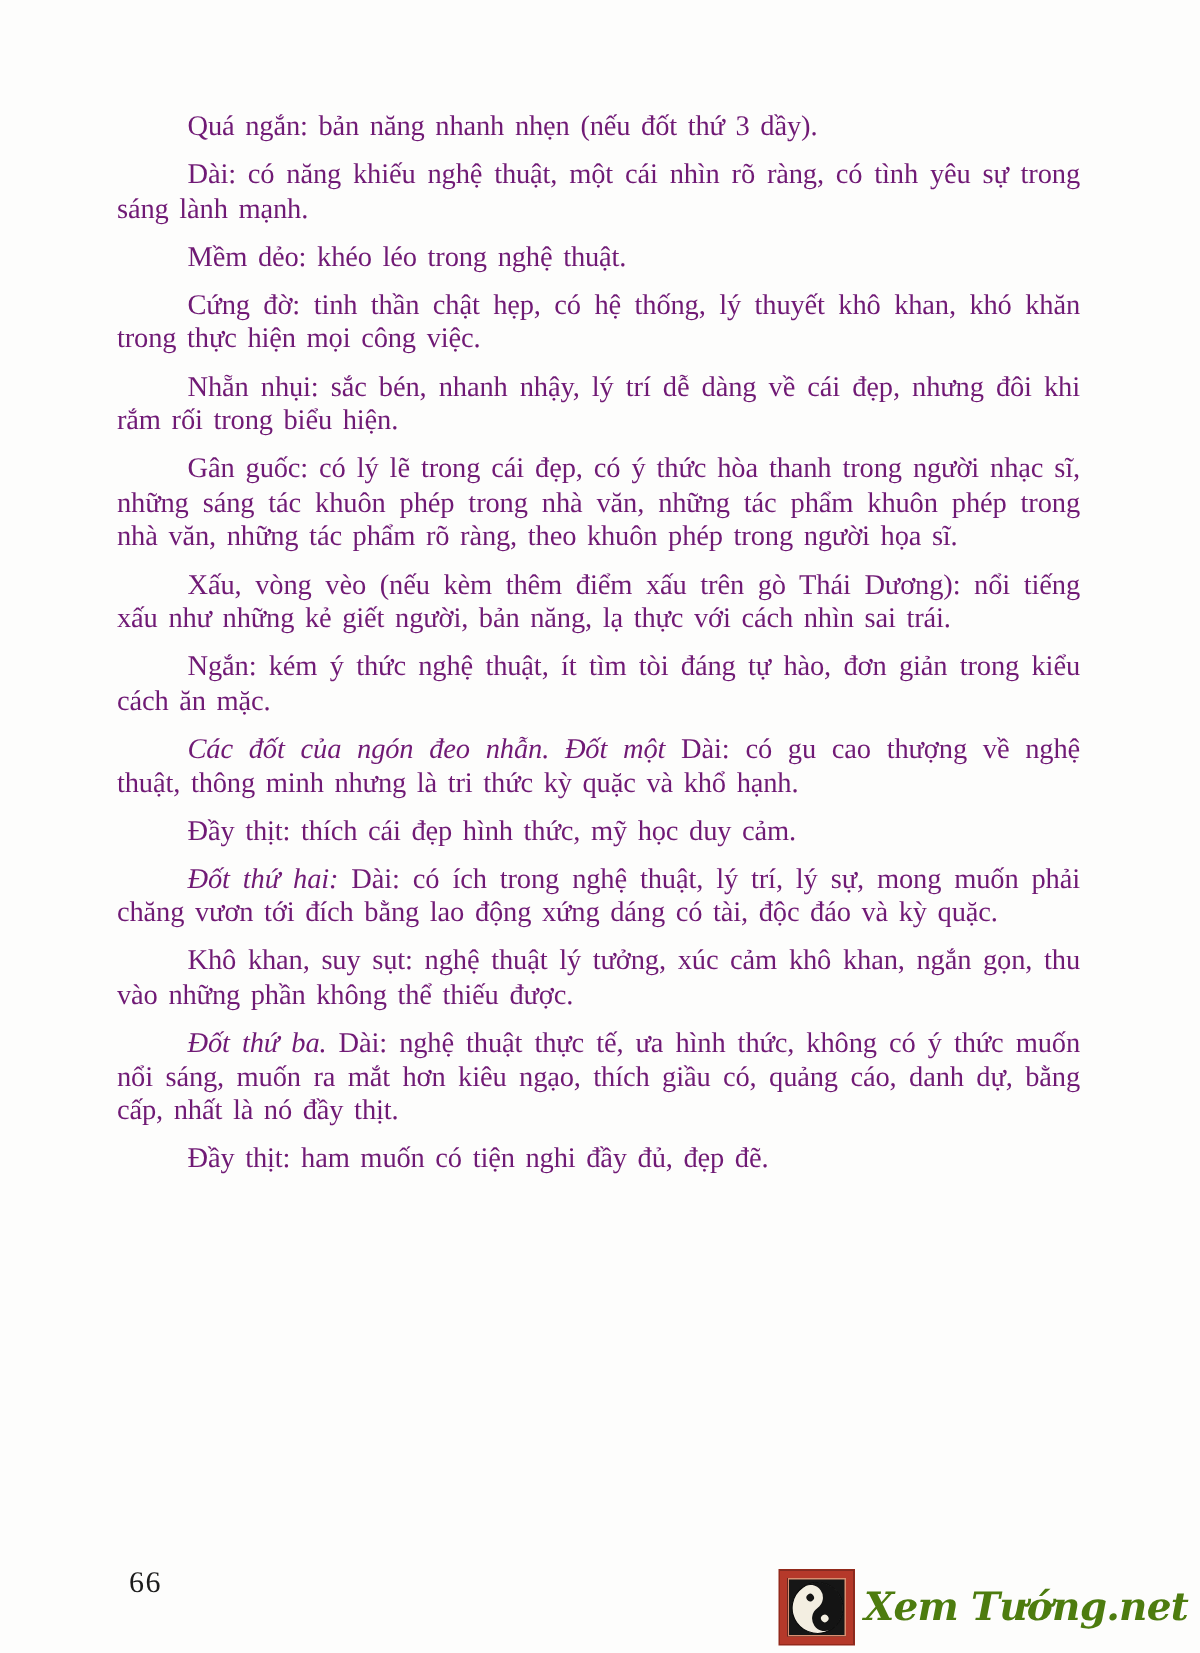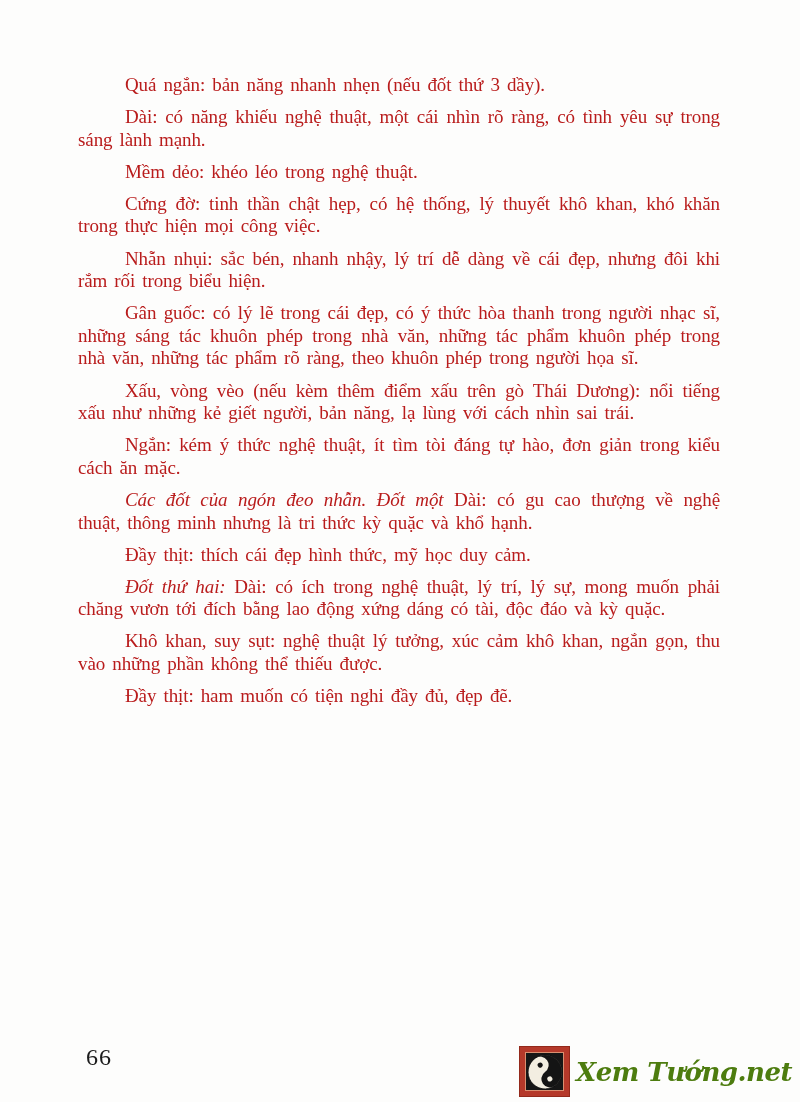--- a/index.html
+++ b/index.html
@@ -12,35 +12,35 @@
   }
   .page {
     position: absolute; inset: 0;
     background: #fdfdfc;
   }
   .text-block {
     position: absolute;
     left: 78px; top: 74px; width: 642px;
     font-size: 19px;
     line-height: 22.6px;
-    color: #b91c1c;
+    color: #701a75;
     text-align: justify;
     word-spacing: 0.13em;
     letter-spacing: -0.1px;
     font-family: Liberation Serif, serif;
   }
   .text-block p {
     margin: 0 0 9.5px 0;
     text-indent: 47px;
   }
   .text-block i.lead { font-style: italic; }
   .page-number {
     position: absolute;
     left: 86px; top: 1044px;
-    font-size: 24px;
+    font-size: 20px;
     color: #1c1c1c;
     letter-spacing: 1px;
   }
   .watermark {
     position: absolute;
     top: 1047px; right: 8px;
     display: flex;
     align-items: center;
     gap: 7px;
   }
@@ -75,34 +75,35 @@
 
   <p><span>Mềm dẻo: khéo léo trong nghệ thuật.</span></p>
 
   <p><span>Cứng đờ: tinh thần chật hẹp, có hệ thống, lý thuyết khô khan, khó khăn trong thực hiện mọi công việc.</span></p>
 
   <p><span>Nhẵn nhụi: sắc bén, nhanh nhậy, lý trí dễ dàng về cái đẹp, nhưng đôi khi rắm rối trong biểu hiện.</span></p>
 
   <p><span>Gân guốc: có lý lẽ trong cái đẹp, có ý thức hòa thanh trong người nhạc sĩ, những sáng tác khuôn phép trong nhà văn, những tác phẩm khuôn phép trong nhà văn, những tác phẩm rõ ràng, theo khuôn phép trong người họa sĩ.</span></p>
 
 
-  <p><span>Xấu, vòng vèo (nếu kèm thêm điểm xấu trên gò Thái Dương): nổi tiếng xấu như những kẻ giết người, bản năng, lạ lùng với cách nhìn sai trái.</span></p>
+  <p><span>Xấu, vòng vèo (nếu kèm thêm điểm xấu trên gò Thái Dương): nổi tiếng xấu như những kẻ giết người, bản năng, lạ thực với cách nhìn sai trái.</span></p>
 
   <p><span>Ngắn: kém ý thức nghệ thuật, ít tìm tòi đáng tự hào, đơn giản trong kiểu cách ăn mặc.</span></p>
 
   <p><i class="lead">Các đốt của ngón đeo nhẫn. Đốt một</i><span> Dài: có gu cao thượng về nghệ thuật, thông minh nhưng là tri thức kỳ quặc và khổ hạnh.</span></p>
 
   <p><span>Đầy thịt: thích cái đẹp hình thức, mỹ học duy cảm.</span></p>
 
 
   <p><i class="lead">Đốt thứ hai:</i><span> Dài: có ích trong nghệ thuật, lý trí, lý sự, mong muốn phải chăng vươn tới đích bằng lao động xứng dáng có tài, độc đáo và kỳ quặc.</span></p>
 
 
   <p><span>Khô khan, suy sụt: nghệ thuật lý tưởng, xúc cảm khô khan, ngắn gọn, thu vào những phần không thể thiếu được.</span></p>
 
+  <p><i class="lead">Đốt thứ ba.</i><span> Dài: nghệ thuật thực tế, ưa hình thức, không có ý thức muốn nổi sáng, muốn ra mắt hơn kiêu ngạo, thích giầu có, quảng cáo, danh dự, bằng cấp, nhất là nó đầy thịt.</span></p>
 
 
   <p><span>Đầy thịt: ham muốn có tiện nghi đầy đủ, đẹp đẽ.</span></p>
 </div>
 
   <div class="page-number">66</div>
 
   <div class="watermark">
     <div class="logo-frame">
       <svg viewBox="0 0 100 100" width="36" height="36" aria-hidden="true">

